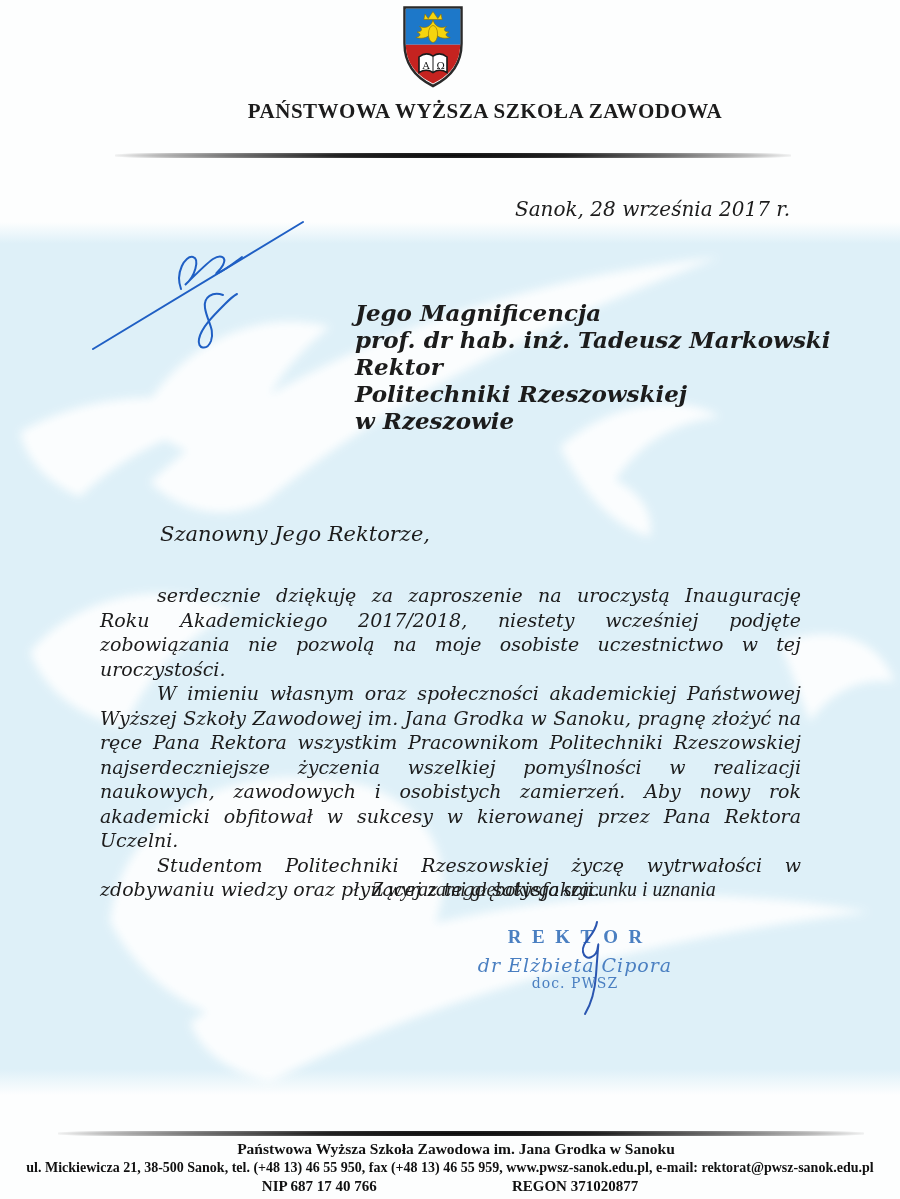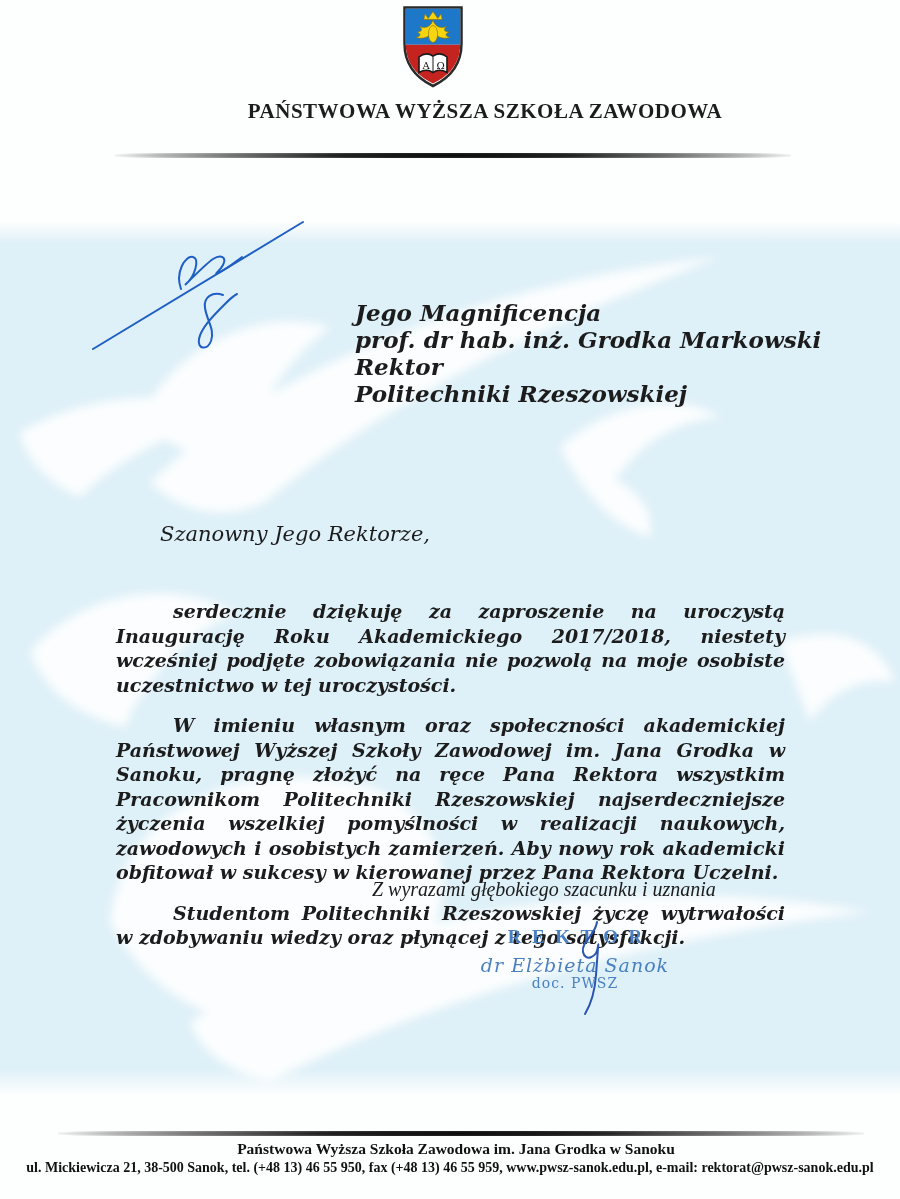--- a/index.html
+++ b/index.html
@@ -48,21 +48,21 @@
   }
   .salutation{
     position:absolute;left:160px;top:522px;z-index:3;
     font-style:italic;font-size:21px;
   }
   .letter-body{
     position:absolute;left:100px;top:583px;width:701px;z-index:3;
     font-style:italic;font-size:19px;line-height:24.5px;
     text-align:justify;
   }
-  .letter-body p{margin:16px;text-indent:57px;font-weight:bold;}
+  .letter-body p{margin:0;text-indent:57px;}
   .closing{
     position:absolute;left:372px;top:878px;z-index:3;
     font-style:italic;font-size:20px;font-family:Liberation Serif, serif;
   }
   
   .stamp{position:absolute;left:455px;top:926px;width:240px;z-index:3;text-align:center;}
   .stamp-title{
     font-family:"Liberation Serif", serif;font-size:19px;font-weight:bold;
     letter-spacing:0.55em;text-indent:0.55em;margin-bottom:6px;
   }
@@ -117,55 +117,61 @@
       <path d="M17 52 c5 -4 9.5 -4 14 -0.8 c4.5 -3.2 9 -3.2 14 0.8 v15.5 c-5 -3 -9.5 -3 -14 0 c-4.5 -3 -9 -3 -14 0 Z" fill="#ffffff" stroke="#1a1a1a" stroke-width="1.6"></path>
       <line x1="31" y1="51.5" x2="31" y2="67" stroke="#1a1a1a" stroke-width="1"></line>
       <text x="20.5" y="64" font-size="10" font-family="DejaVu Serif, serif" fill="#111">Α</text>
       <text x="34.5" y="64" font-size="10" font-family="DejaVu Serif, serif" fill="#111">Ω</text>
     </g>
   </svg>
 
   <div class="title1">PAŃSTWOWA WYŻSZA SZKOŁA ZAWODOWA</div>
   <div class="rule rule-top"></div>
 
+  <div class="dateline">Sanok, 28 września 2017 r.</div>
 
   <svg class="ink" style="left:85px;top:213px;" width="230" height="145" viewBox="0 0 230 145">
     <g fill="none" stroke="#1f5fc4" stroke-width="2" stroke-linecap="round">
       <path d="M 8 136 L 218 9"></path>
       <path d="M 96 76 C 90 60 100 42 108 44 C 115 46 110 64 100 72 C 112 60 122 50 128 46 C 136 41 142 44 138 52 C 135 58 128 62 133 60 C 142 56 150 49 157 44"></path>
       <path d="M 138 82 C 128 78 118 84 120 95 C 122 108 130 116 126 128 C 122 138 112 136 114 126 C 116 115 128 103 140 91 C 144 87 148 83 152 81"></path>
     </g>
   </svg>
 
   <div class="recipient">
     <div>Jego Magnificencja</div>
-    <div>prof. dr hab. inż. Grodka Markowski</div>
+    <div>prof. dr hab. inż. Tadeusz Markowski</div>
     <div>Rektor</div>
     <div>Politechniki Rzeszowskiej</div>
+    <div>w Rzeszowie</div>
   </div>
 
   <div class="salutation">Szanowny Jego Rektorze,</div>
 
   <div class="letter-body">
     <p>serdecznie dziękuję za zaproszenie na uroczystą Inaugurację Roku Akademickiego 2017/2018, niestety wcześniej podjęte zobowiązania nie pozwolą na moje osobiste uczestnictwo w tej uroczystości.</p>
     <p>W imieniu własnym oraz społeczności akademickiej Państwowej Wyższej Szkoły Zawodowej im. Jana Grodka w Sanoku, pragnę złożyć na ręce Pana Rektora wszystkim Pracownikom Politechniki Rzeszowskiej najserdeczniejsze życzenia wszelkiej pomyślności w realizacji naukowych, zawodowych i osobistych zamierzeń. Aby nowy rok akademicki obfitował w sukcesy w kierowanej przez Pana Rektora Uczelni.</p>
     <p>Studentom Politechniki Rzeszowskiej życzę wytrwałości w zdobywaniu wiedzy oraz płynącej z tego satysfakcji.</p>
   </div>
 
   <div class="closing">Z wyrazami głębokiego szacunku i uznania</div>
 
   <div class="stamp" style="color:#4a7fc1;">
     <div class="stamp-title">REKTOR</div>
-    <div class="stamp-name">dr Elżbieta Sanok</div>
+    <div class="stamp-name">dr Elżbieta Cipora</div>
     <div class="stamp-pos">doc. PWSZ</div>
   </div>
 
   <svg class="ink" style="left:555px;top:900px;" width="80" height="125" viewBox="0 0 80 125">
     <path d="M 42 22 C 40 36 26 42 28 52 C 30 62 42 58 43 46 C 44 38 42 60 41 75 C 40 90 36 104 30 114" fill="none" stroke="#2a55b0" stroke-width="2" stroke-linecap="round"></path>
   </svg>
 
   <div class="rule rule-bottom"></div>
   <div class="footer">
     <div class="footer-inst">Państwowa Wyższa Szkoła Zawodowa im. Jana Grodka w Sanoku</div>
     <div class="footer-contact">ul. Mickiewicza 21, 38-500 Sanok, tel. (+48 13) 46 55 950, fax (+48 13) 46 55 959, www.pwsz-sanok.edu.pl, e-mail: rektorat@pwsz-sanok.edu.pl</div>
+    <div class="footer-ids">
+      <span>NIP 687 17 40 766</span>
+      <span>REGON 371020877</span>
+    </div>
   </div>
 
 </div>
 
 </body></html>

